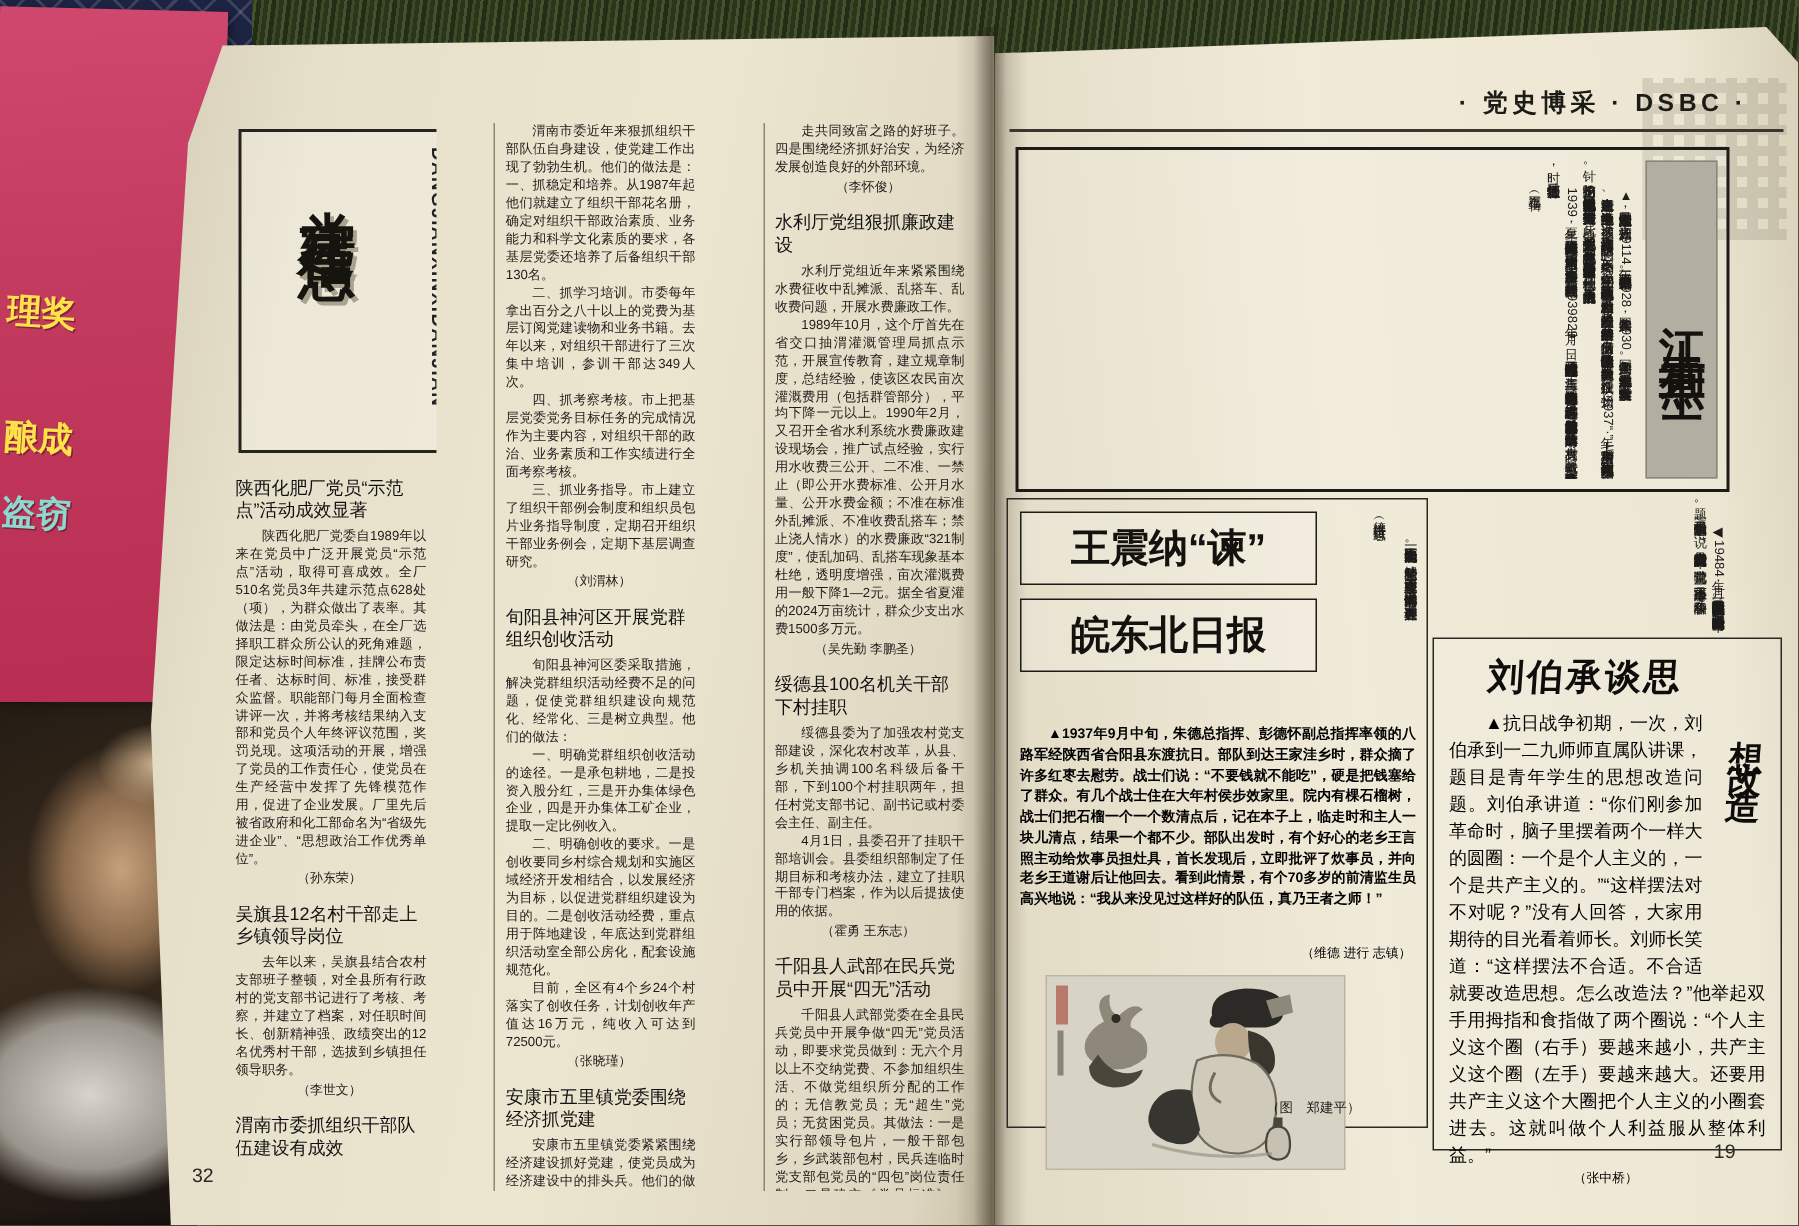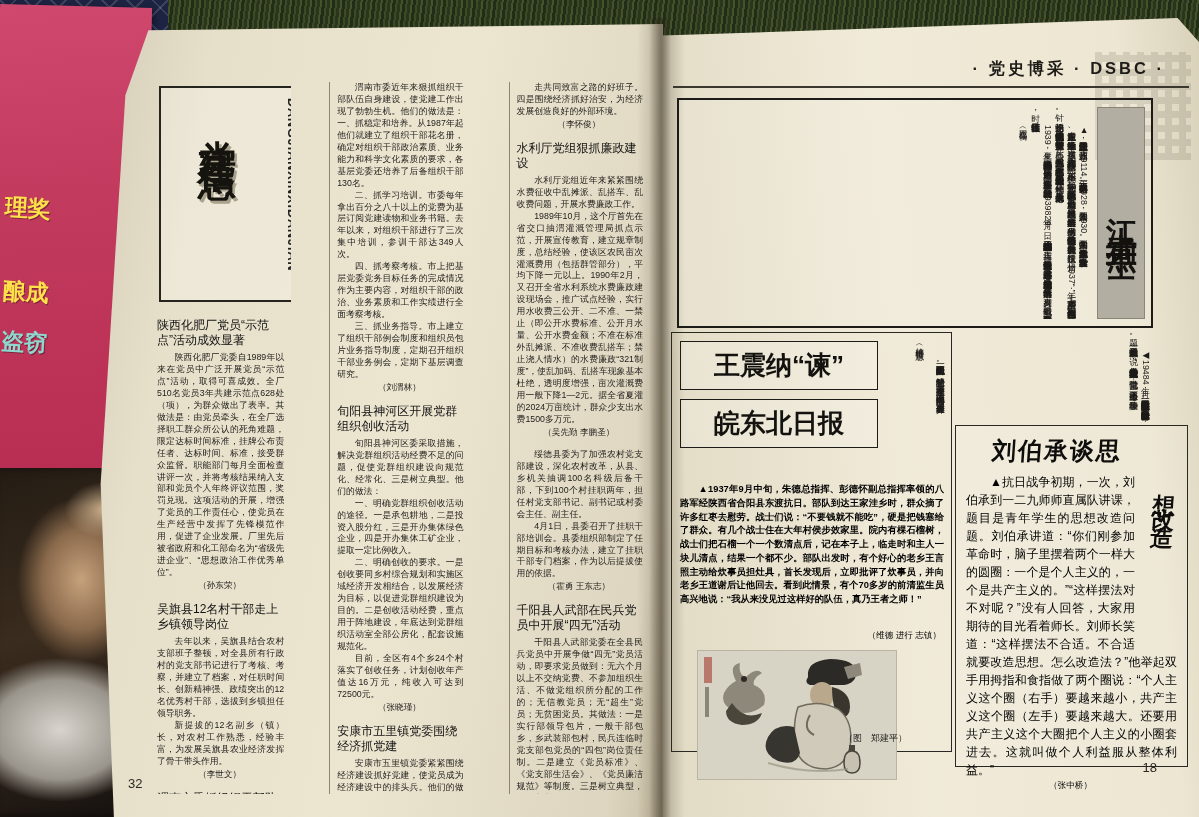--- a/index.html
+++ b/index.html
@@ -126,21 +126,20 @@
           <h3>陕西化肥厂党员“示范点”活动成效显著</h3>
           <div>
               <p class="para">陕西化肥厂党委自1989年以来在党员中广泛开展党员“示范点”活动，取得可喜成效。全厂510名党员3年共建示范点628处（项），为群众做出了表率。其做法是：由党员牵头，在全厂选择职工群众所公认的死角难题，限定达标时间标准，挂牌公布责任者、达标时间、标准，接受群众监督。职能部门每月全面检查讲评一次，并将考核结果纳入支部和党员个人年终评议范围，奖罚兑现。这项活动的开展，增强了党员的工作责任心，使党员在生产经营中发挥了先锋模范作用，促进了企业发展。厂里先后被省政府和化工部命名为“省级先进企业”、“思想政治工作优秀单位”。</p>
             </div>
           <div class="byline">（孙东荣）</div>
         </div>
         <div class="art">
           <h3>吴旗县12名村干部走上乡镇领导岗位</h3>
           <div>
               <p class="para">去年以来，吴旗县结合农村支部班子整顿，对全县所有行政村的党支部书记进行了考核、考察，并建立了档案，对任职时间长、创新精神强、政绩突出的12名优秀村干部，选拔到乡镇担任领导职务。</p>
-              <p class="para">新提拔的12名副乡（镇）长，对农村工作熟悉，经验丰富，为发展吴旗县农业经济发挥了骨干带头作用。</p>
             </div>
           <div class="byline">（李世文）</div>
         </div>
         <div class="art">
           <h3>渭南市委抓组织干部队伍建设有成效</h3>
         </div>
       </div>
 
       <div class="col">
         <div class="art">
@@ -179,20 +178,21 @@
         </div>
         <div class="art">
           <h3>水利厅党组狠抓廉政建设</h3>
           <div>
               <p class="para">水利厅党组近年来紧紧围绕水费征收中乱摊派、乱搭车、乱收费问题，开展水费廉政工作。</p>
               <p class="para">1989年10月，这个厅首先在省交口抽渭灌溉管理局抓点示范，开展宣传教育，建立规章制度，总结经验，使该区农民亩次灌溉费用（包括群管部分），平均下降一元以上。1990年2月，又召开全省水利系统水费廉政建设现场会，推广试点经验，实行用水收费三公开、二不准、一禁止（即公开水费标准、公开月水量、公开水费金额；不准在标准外乱摊派、不准收费乱搭车；禁止浇人情水）的水费廉政“321制度”，使乱加码、乱搭车现象基本杜绝，透明度增强，亩次灌溉费用一般下降1—2元。据全省夏灌的2024万亩统计，群众少支出水费1500多万元。</p>
             </div>
           <div class="byline">（吴先勤 李鹏圣）</div>
         </div>
         <div class="art">
+          <h3>绥德县100名机关干部下村挂职</h3>
           <div>
               <p class="para">绥德县委为了加强农村党支部建设，深化农村改革，从县、乡机关抽调100名科级后备干部，下到100个村挂职两年，担任村党支部书记、副书记或村委会主任、副主任。</p>
               <p class="para">4月1日，县委召开了挂职干部培训会。县委组织部制定了任期目标和考核办法，建立了挂职干部专门档案，作为以后提拔使用的依据。</p>
             </div>
           <div class="byline">（霍勇 王东志）</div>
         </div>
         <div class="art">
           <h3>千阳县人武部在民兵党员中开展“四无”活动</h3>
           <div>
               <p class="para">千阳县人武部党委在全县民兵党员中开展争做“四无”党员活动，即要求党员做到：无六个月以上不交纳党费、不参加组织生活、不做党组织所分配的工作的；无信教党员；无“超生”党员；无贫困党员。其做法：一是实行部领导包片，一般干部包乡，乡武装部包村，民兵连临时党支部包党员的“四包”岗位责任制。二是建立《党员标准》、《党支部生活会》、《党员廉洁规范》等制度。三是树立典型，开展竞赛。</p>
@@ -255,17 +255,17 @@
       <div class="illus-cap">（图　郑建平）</div>
     </div>
 
     <div class="liubox">
       <h2>刘伯承谈思</h2>
       <div class="liu-side">想改造</div>
       <div style="display:contents;"><p class="para">▲抗日战争初期，一次，刘伯承到一二九师师直属队讲课，题目是青年学生的思想改造问题。刘伯承讲道：“你们刚参加革命时，脑子里摆着两个一样大的圆圈：一个是个人主义的，一个是共产主义的。”“这样摆法对不对呢？”没有人回答，大家用期待的目光看着师长。刘师长笑道：“这样摆法不合适。不合适就要改造思想。怎么改造法？”他举起双手用拇指和食指做了两个圈说：“个人主义这个圈（右手）要越来越小，共产主义这个圈（左手）要越来越大。还要用共产主义这个大圈把个人主义的小圈套进去。这就叫做个人利益服从整体利益。”</p></div>
       <div class="byline">（张中桥）</div>
     </div>
 
-    <div class="pagenum" style="right:42px;bottom:42px;">18</div>
+    <div class="pagenum" style="right:42px;bottom:42px;">19</div>
   </div>
 
   <div class="gutter"></div>
 </div>
 
 </body></html>

